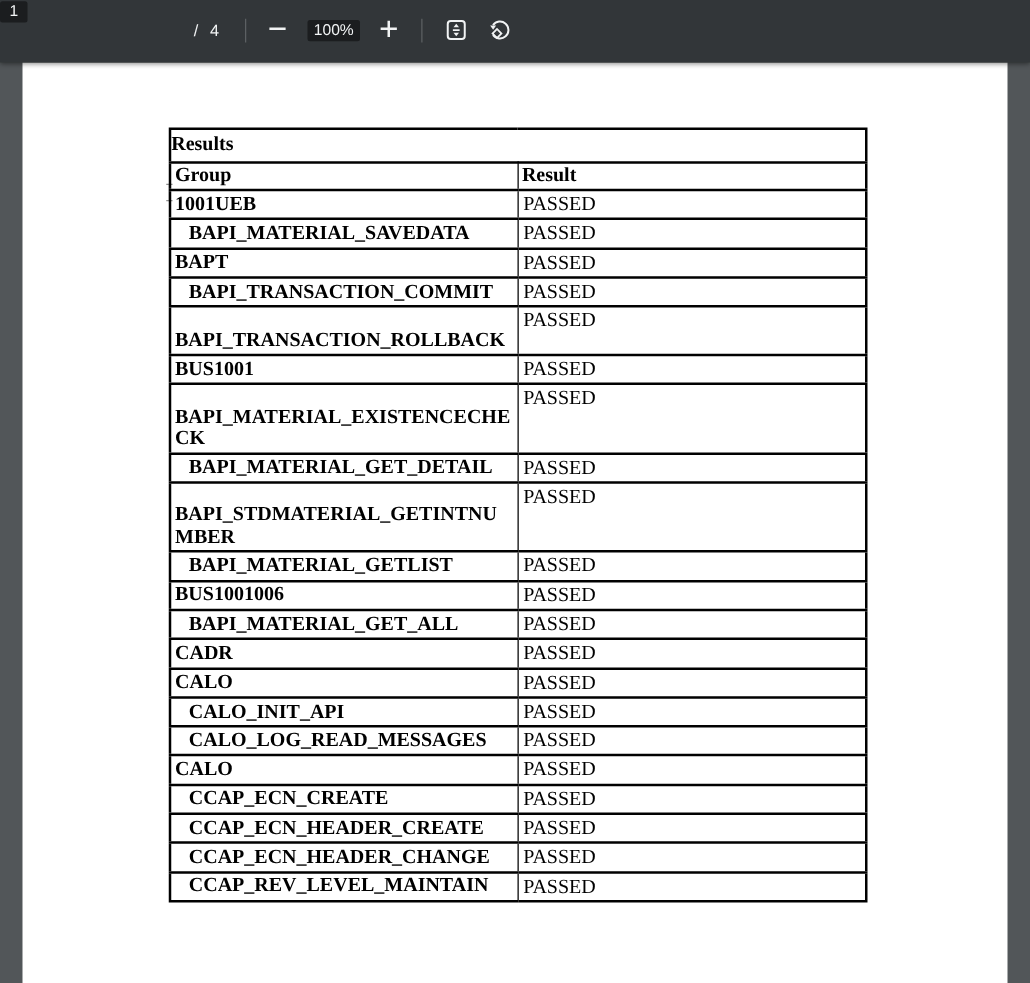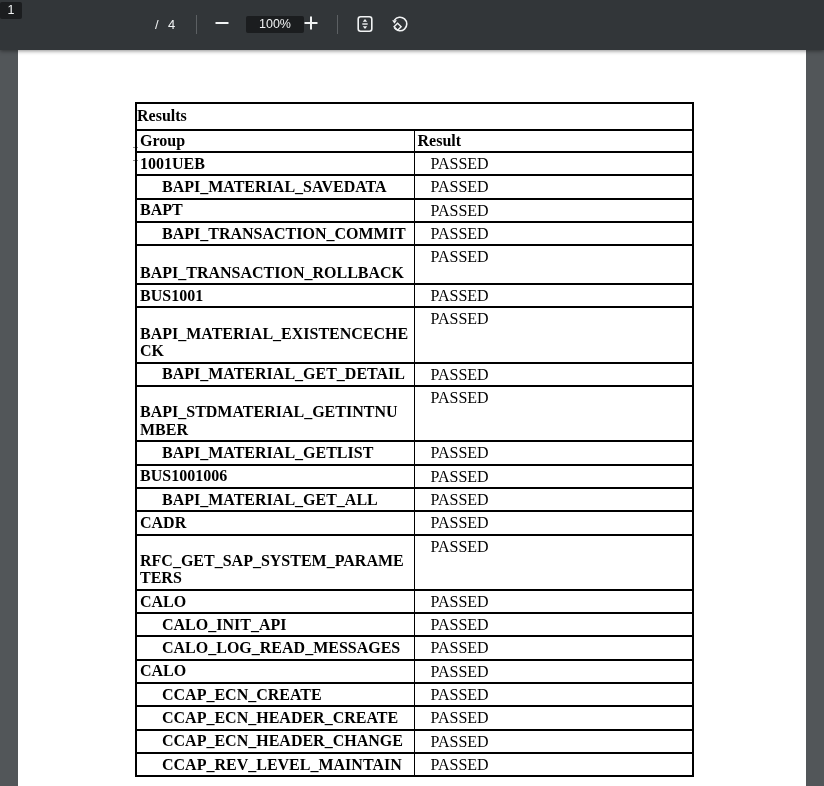--- a/index.html
+++ b/index.html
@@ -16,21 +16,21 @@
   #page-box { left: 125px; top: 16px; width: 22px; height: 17px; padding: 0; }
   .tb-text { position: absolute; top: 16px; height: 17px; line-height: 17px;
              color: #f1f3f4; font-size: 13px; }
   #page-slash { left: 155px; }
   #page-count { left: 168px; }
   .tb-sep { position: absolute; top: 15px; width: 1px; height: 19px; background: #5c6063; }
   #sep1 { left: 196px; } #sep2 { left: 337px; }
   .tb-btn { position: absolute; background: transparent; border: none; padding: 0;
             cursor: pointer; display: flex; align-items: center; justify-content: center; }
   #zoom-out-btn { left: 211px; top: 16px; width: 22px; height: 17px; }
-  #zoom-box   { left: 246px; top: 16px; width: 58px; height: 17px; line-height: 17px; text-align: center; }
+  #zoom-box   { left: 246px; top: 16px; width: 42px; height: 17px; line-height: 17px; text-align: center; }
   #zoom-in-btn  { left: 300px; top: 14px; width: 22px; height: 21px; }
   #fit-btn    { left: 354px; top: 14px; width: 22px; height: 22px; }
   #rotate-btn { left: 389px; top: 14px; width: 22px; height: 22px; }
 
   
   .viewer { position: absolute; left: 0; top: 50px; width: 824px; height: 736px;
             background: #525659; }
   .pdf-page { position: absolute; left: 18px; top: 0; width: 788px; height: 1100px;
               background: #ffffff; }
 
@@ -46,22 +46,22 @@
                   font-family: "Liberation Serif", serif; font-size: 16px; color: #000;
                   border: 2px solid #000; }
   table.results td, table.results th { border: solid #000;
                   border-width: 2px 1px; overflow: hidden; }
   tr.caption-row td { height: 22px; text-align: left; font-weight: bold;
                       vertical-align: middle; padding: 1px 0 2px 0; }
   tr.header-row th { height: 19px; text-align: left; font-weight: bold;
                      vertical-align: middle; padding: 0 0 1px 3px; margin-top: 24px; }
   td.group  { vertical-align: bottom; padding: 1px 1px 2px 3px;
               line-height: 17.6px; word-break: break-all; font-weight: bold; }
-  td.group.indent { padding-left: 25px; }
-  td.result { vertical-align: top; padding: 2px 1px 1px 16px; line-height: 17.6px; }
+  td.group.indent { padding-left: 14px; }
+  td.result { vertical-align: top; padding: 2px 1px 1px 4px; line-height: 17.6px; }
   tr.row-h1 td { height: 18.3px; }
   tr.row-h2 td { height: 34px; }
   tr.row-h3 td { height: 50.3px; }
 </style>
 </head>
 <body>
 
 <div class="toolbar">
   <input id="page-box" class="tb-box" value="1" style="">
   <span id="page-slash" class="tb-text">/</span>
@@ -174,24 +174,20 @@
             <td class="result">PASSED</td>
           </tr>
           <tr class="row-h1">
             <td class="group indent">BAPI_MATERIAL_GET_ALL</td>
             <td class="result">PASSED</td>
           </tr>
           <tr class="row-h1">
             <td class="group">CADR</td>
             <td class="result">PASSED</td>
           </tr>
-          <tr class="row-h3">
-            <td class="group">RFC_GET_SAP_SYSTEM_PARAMETERS</td>
-            <td class="result">PASSED</td>
-          </tr>
           <tr class="row-h1">
             <td class="group">CALO</td>
             <td class="result">PASSED</td>
           </tr>
           <tr class="row-h1">
             <td class="group indent">CALO_INIT_API</td>
             <td class="result">PASSED</td>
           </tr>
           <tr class="row-h1">
             <td class="group indent">CALO_LOG_READ_MESSAGES</td>

